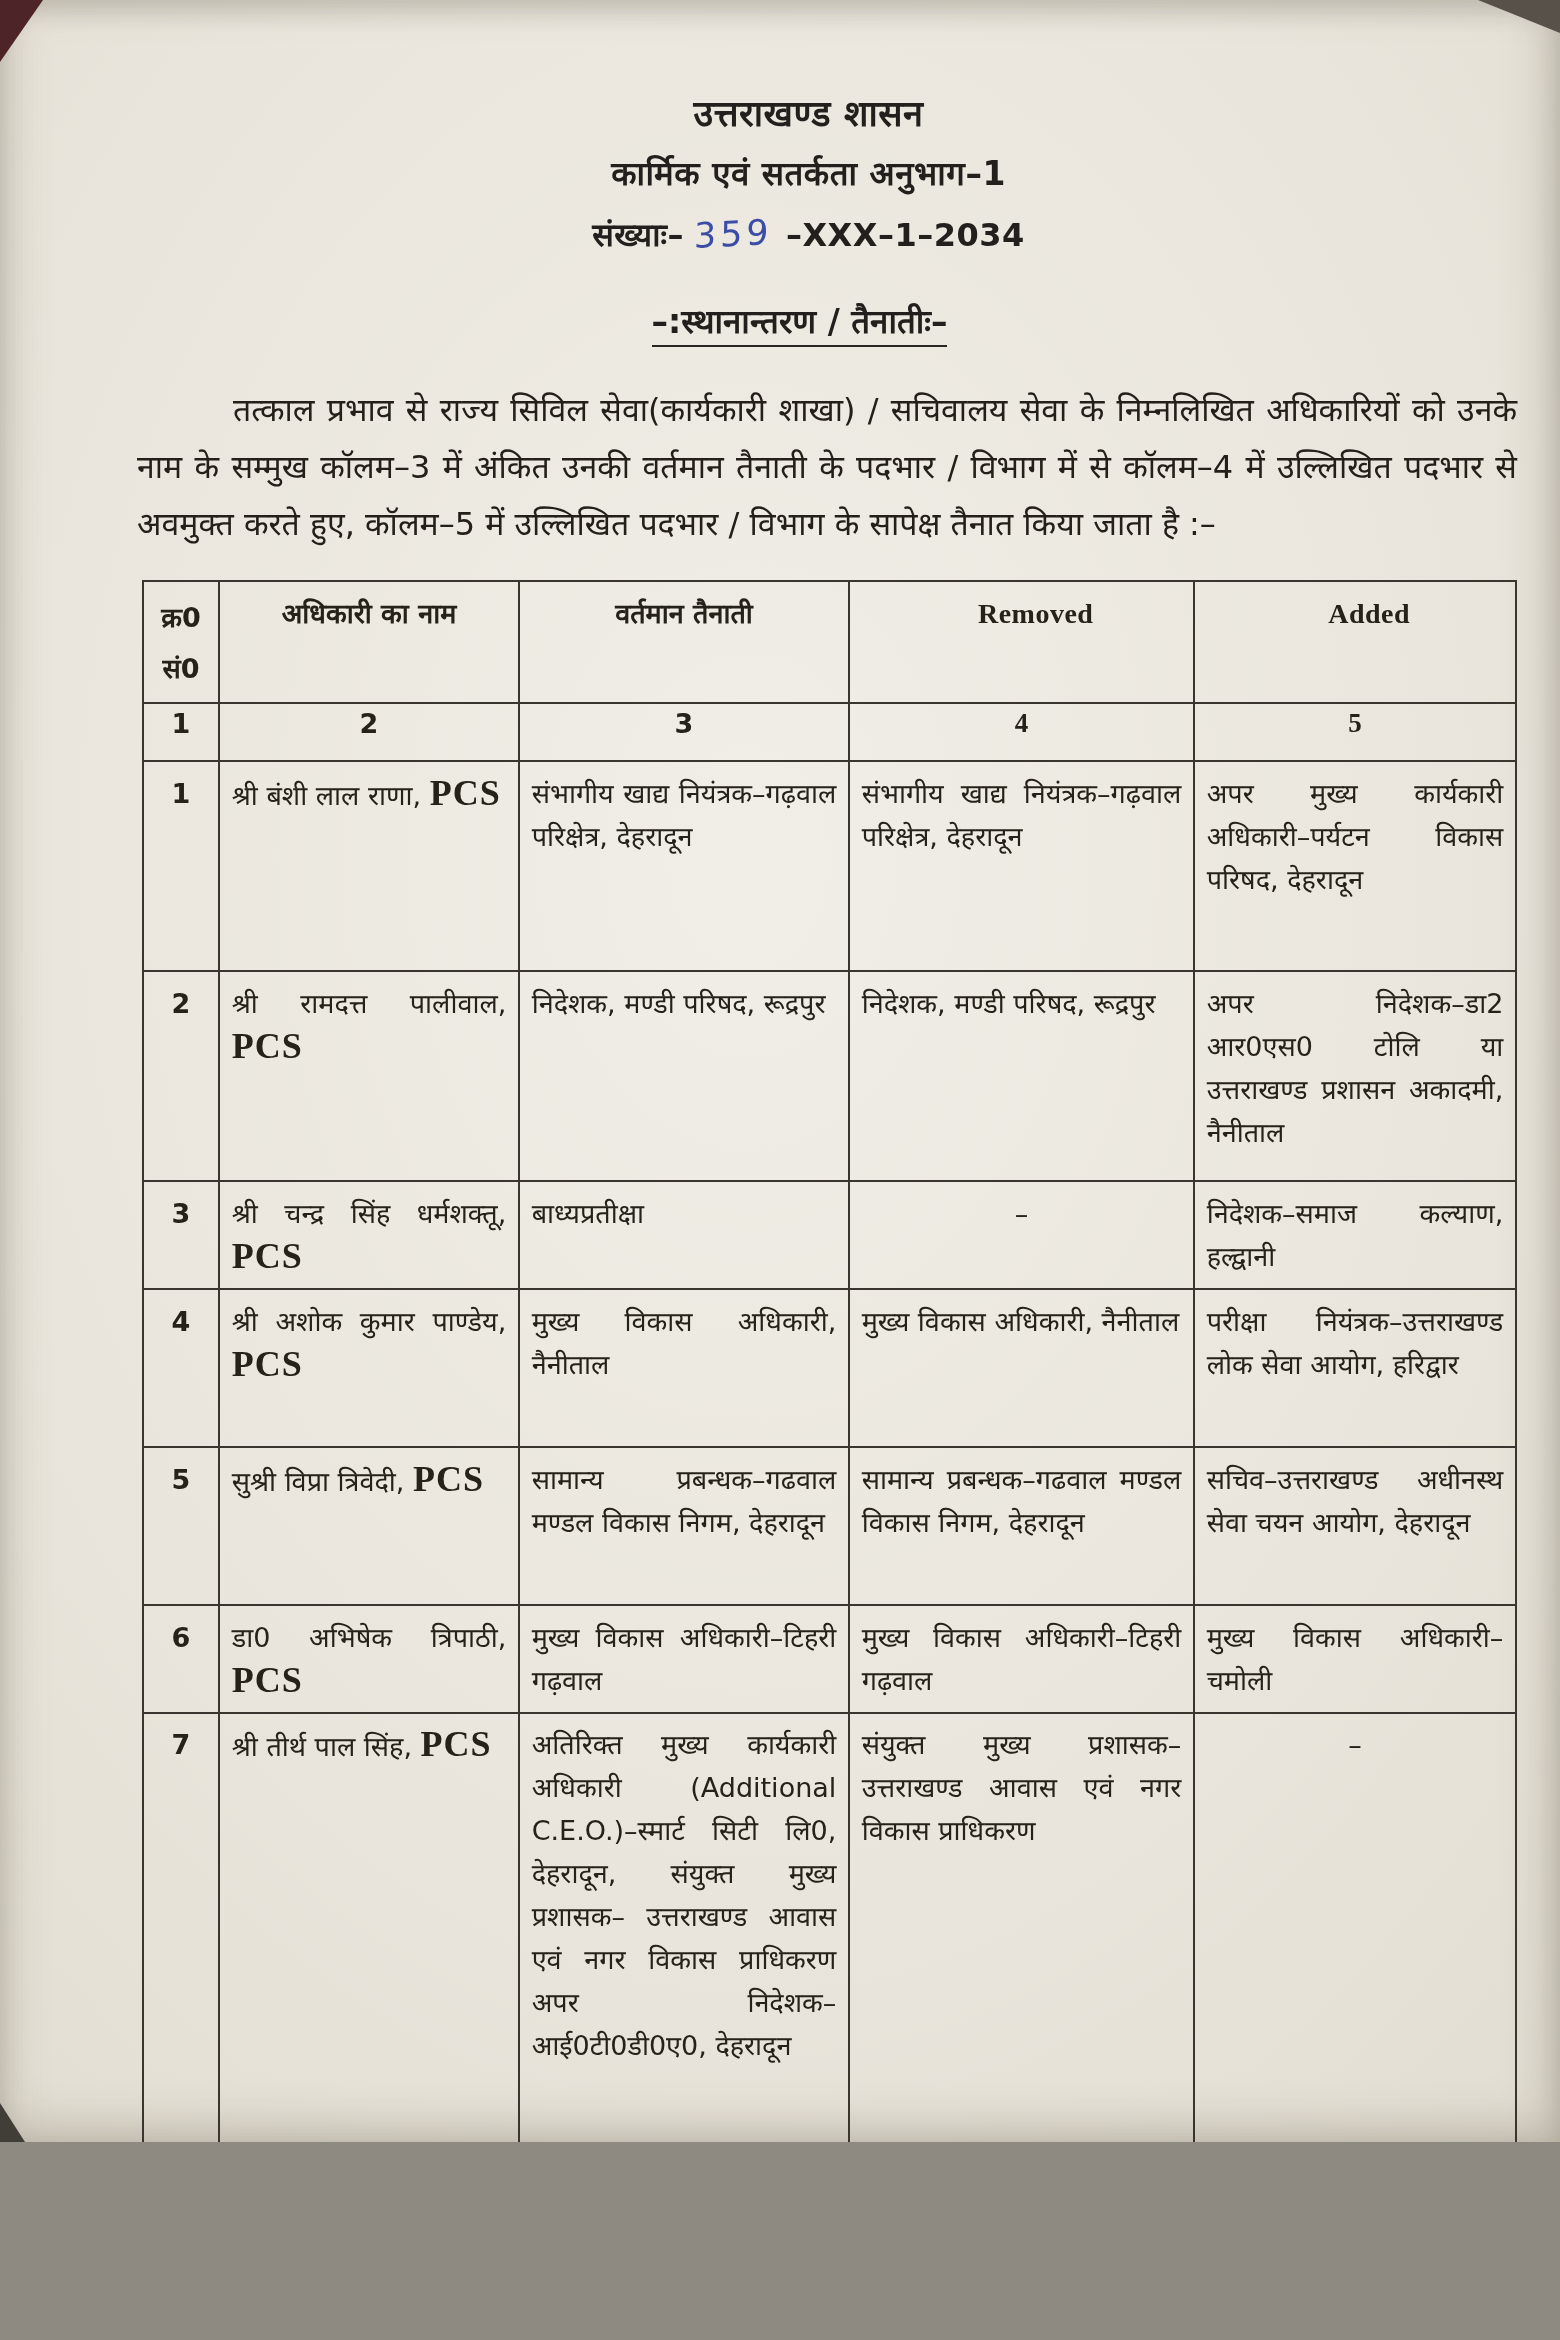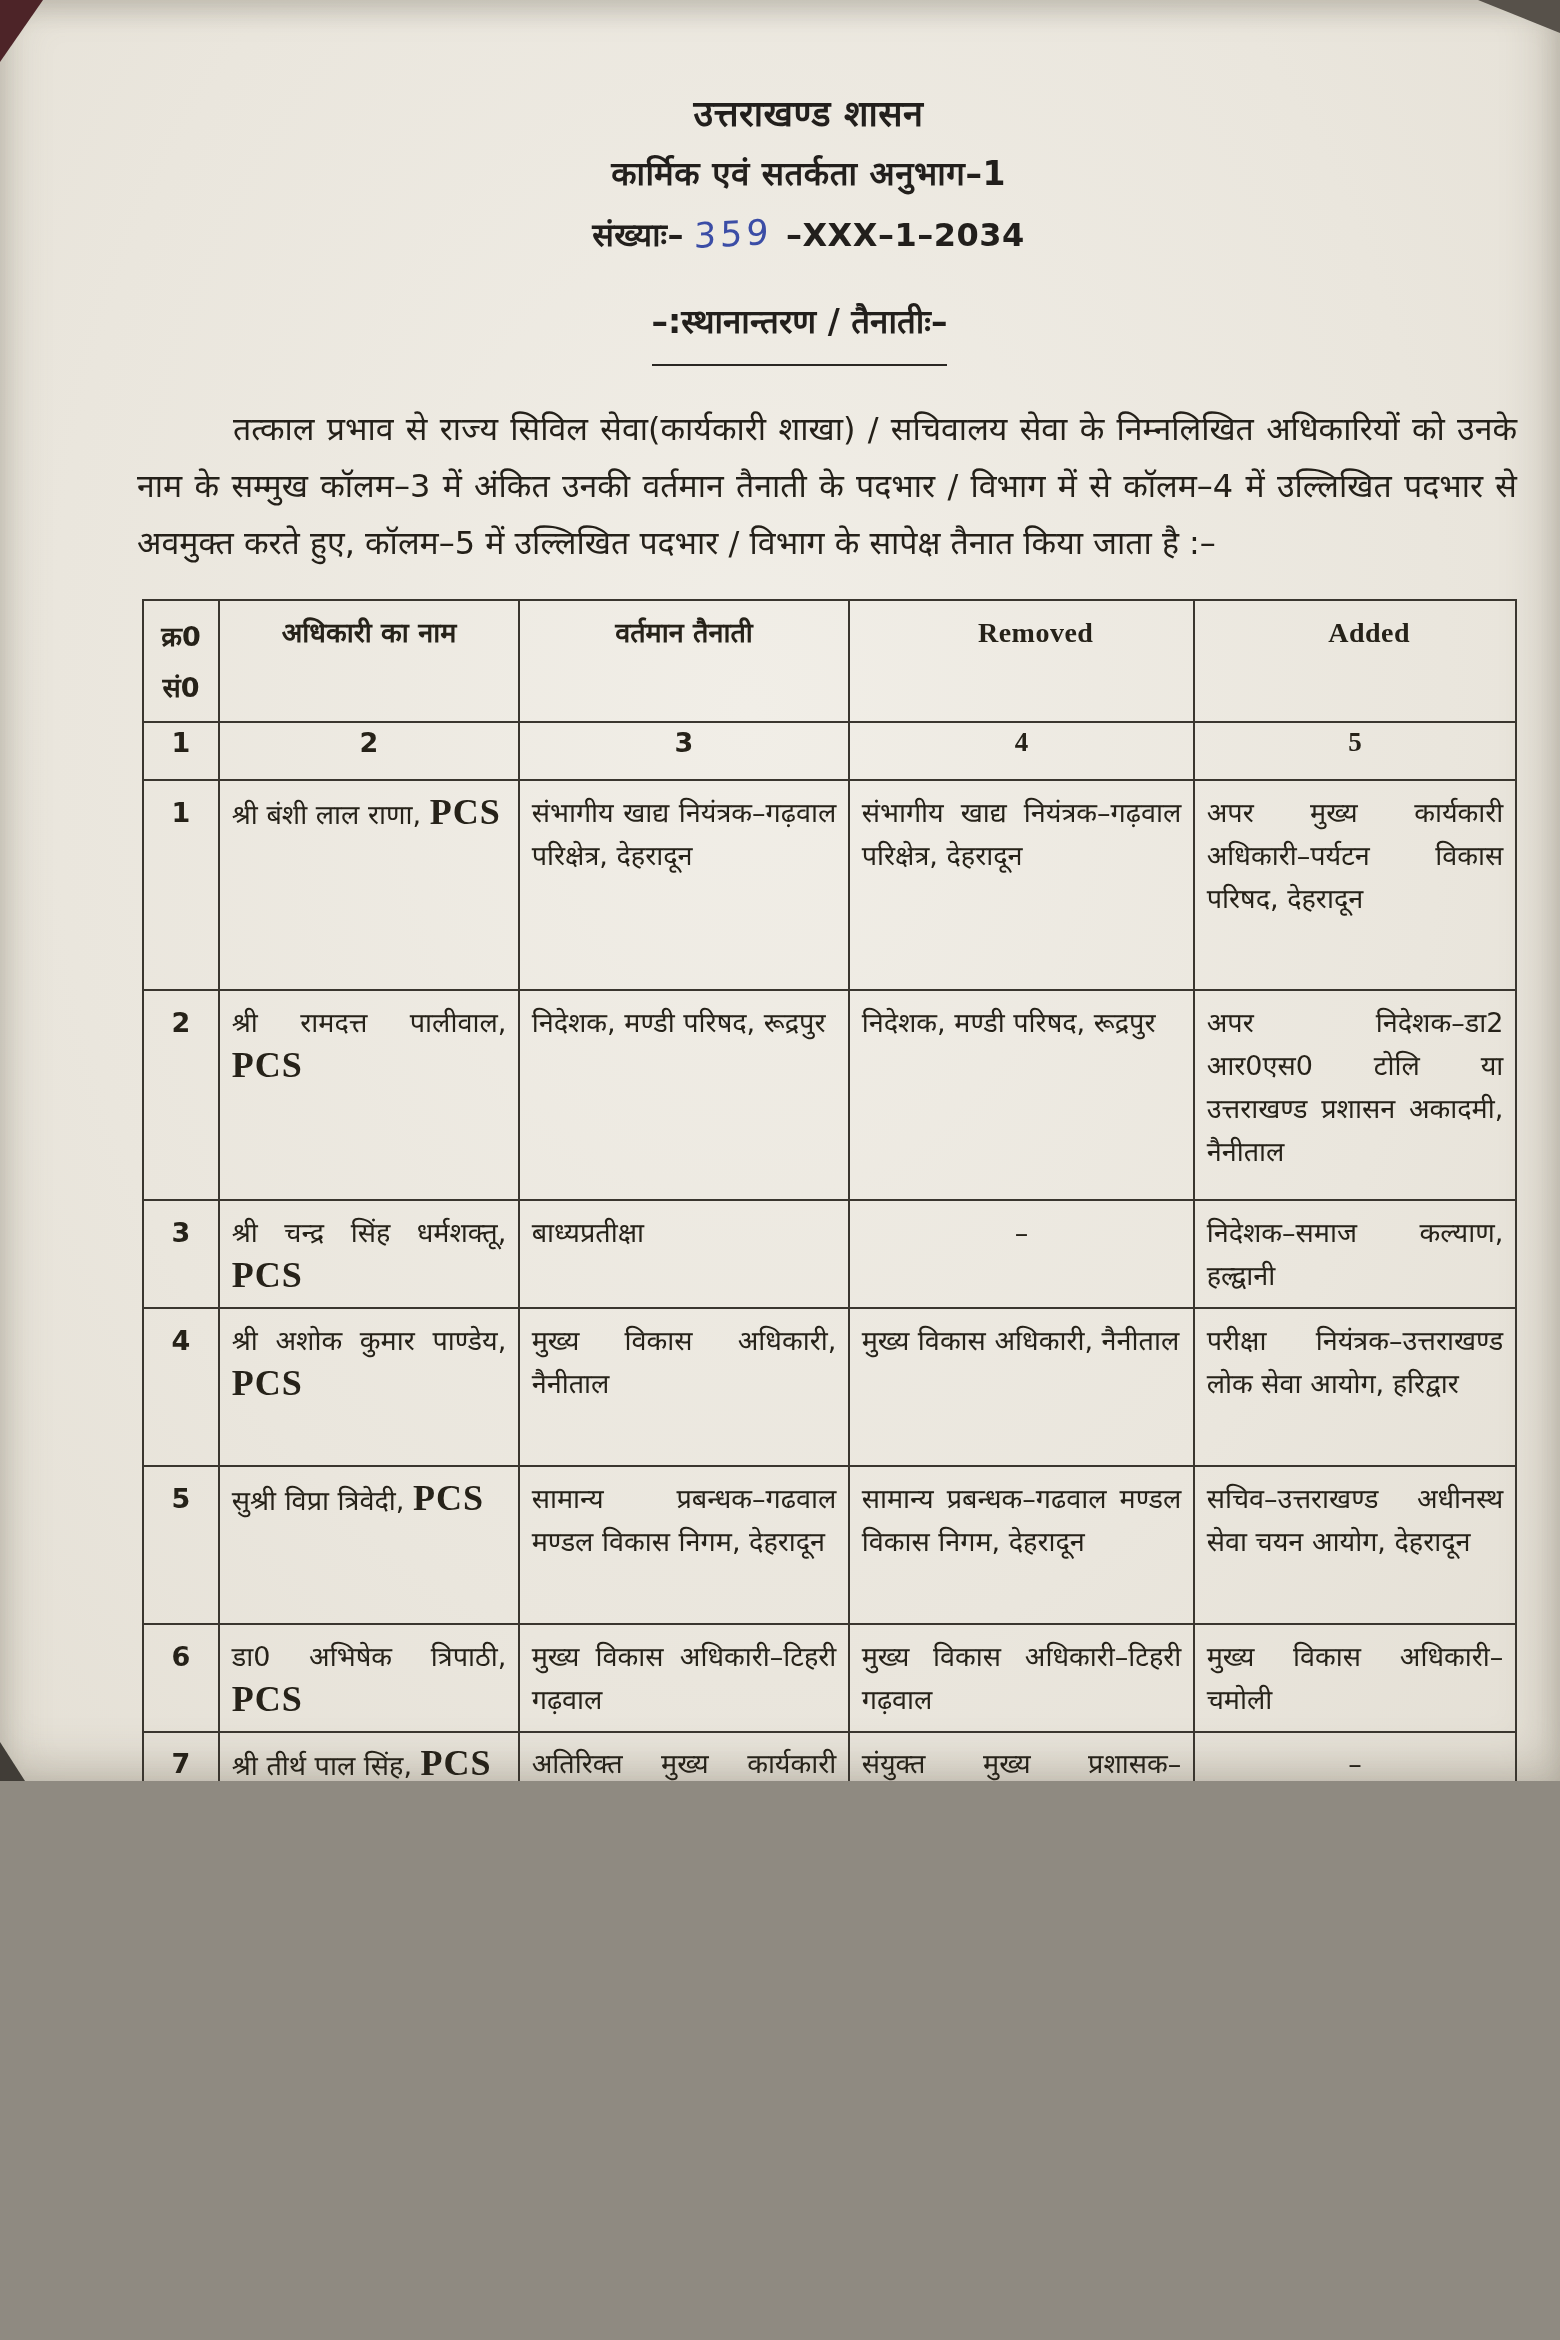--- a/index.html
+++ b/index.html
@@ -1,18 +1,18 @@
 <!DOCTYPE html>
 <html lang="hi"><head>
 <meta charset="utf-8">
 <style>
   html,body{margin:0;padding:0;background:#8f8a81;}
   .page{
     position:relative;
-    width:1560px;height:1781px;
+    width:1560px;height:2142px;
     margin:0 auto;
     background:
       radial-gradient(ellipse 1268px 1755px at 48% 40%, #f1eee7 0%, #eae6dd 55%, #e2ddd2 100%);
     box-shadow: inset -15.6px -17.6px 45px rgba(95,85,70,.22),
                 inset 17.6px 5.9px 39px rgba(120,110,95,.14),
                 inset 0 9.8px 23.4px rgba(80,72,60,.18);
     overflow:hidden;
     font-family:"DejaVu Sans","Liberation Sans",sans-serif;
     color:#221f1c;
   }
@@ -39,21 +39,21 @@
     margin:0 13.7px 0 9.8px;
     font-weight:normal;
   }
   .date-line{font-size:31px;}
   .date-value{margin-left:25px;}
   .subject{
     display:inline-block;
     margin-top:33px;
     font-size:33px;font-weight:bold;
     border-bottom:2.9px solid #2a2723;
-    padding-bottom:21px;
+    padding-bottom:2px;
   }
   .subject-wrap{text-align:center;padding-left:39px;}
 
   .intro{
     margin:35px 44px 0 137px;
     width:1380px;
     font-size:32px;
     line-height:57px;
     text-align:justify;
     text-indent:96px;

